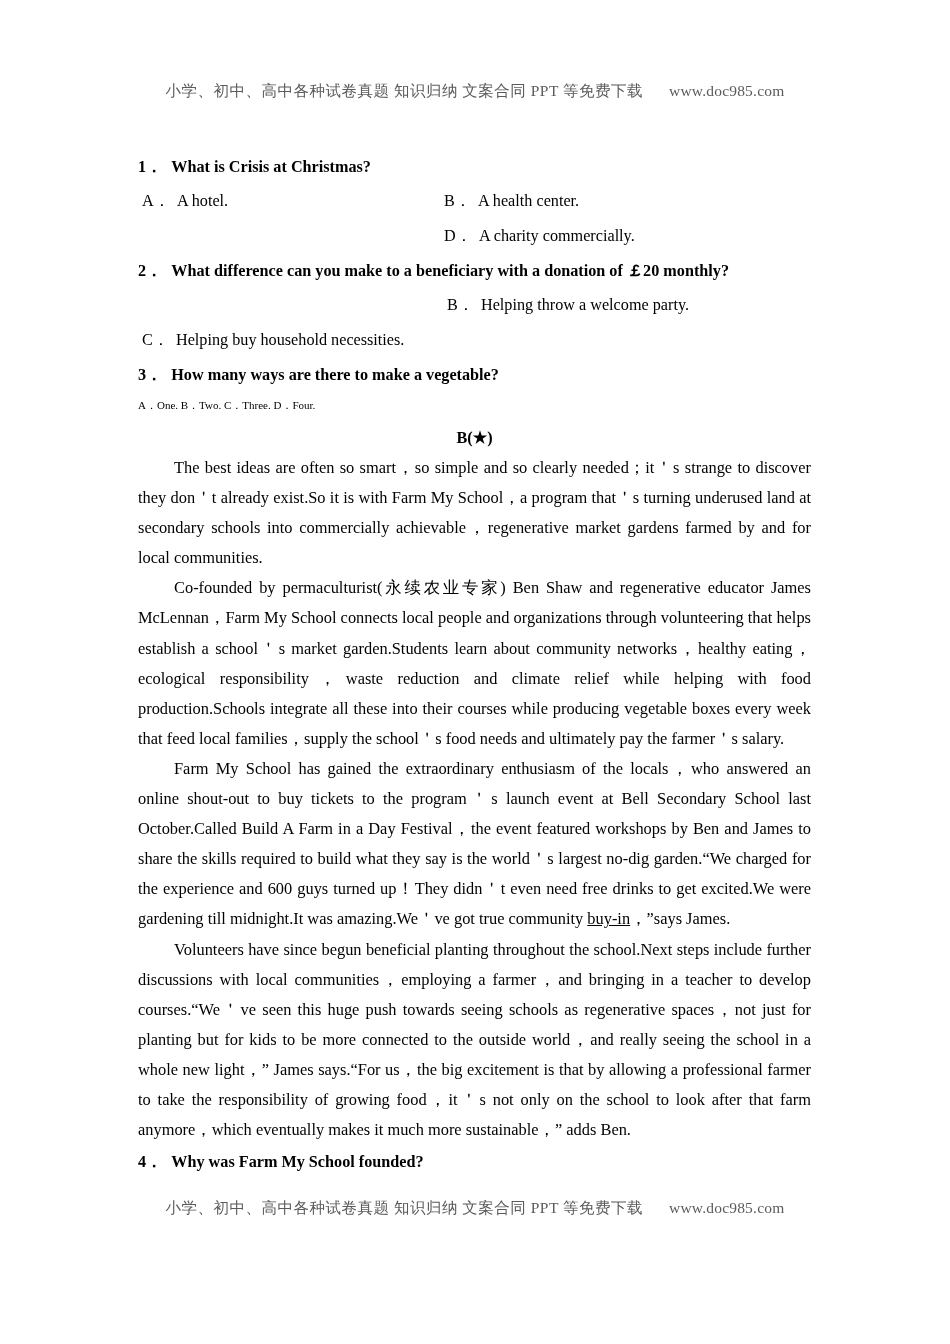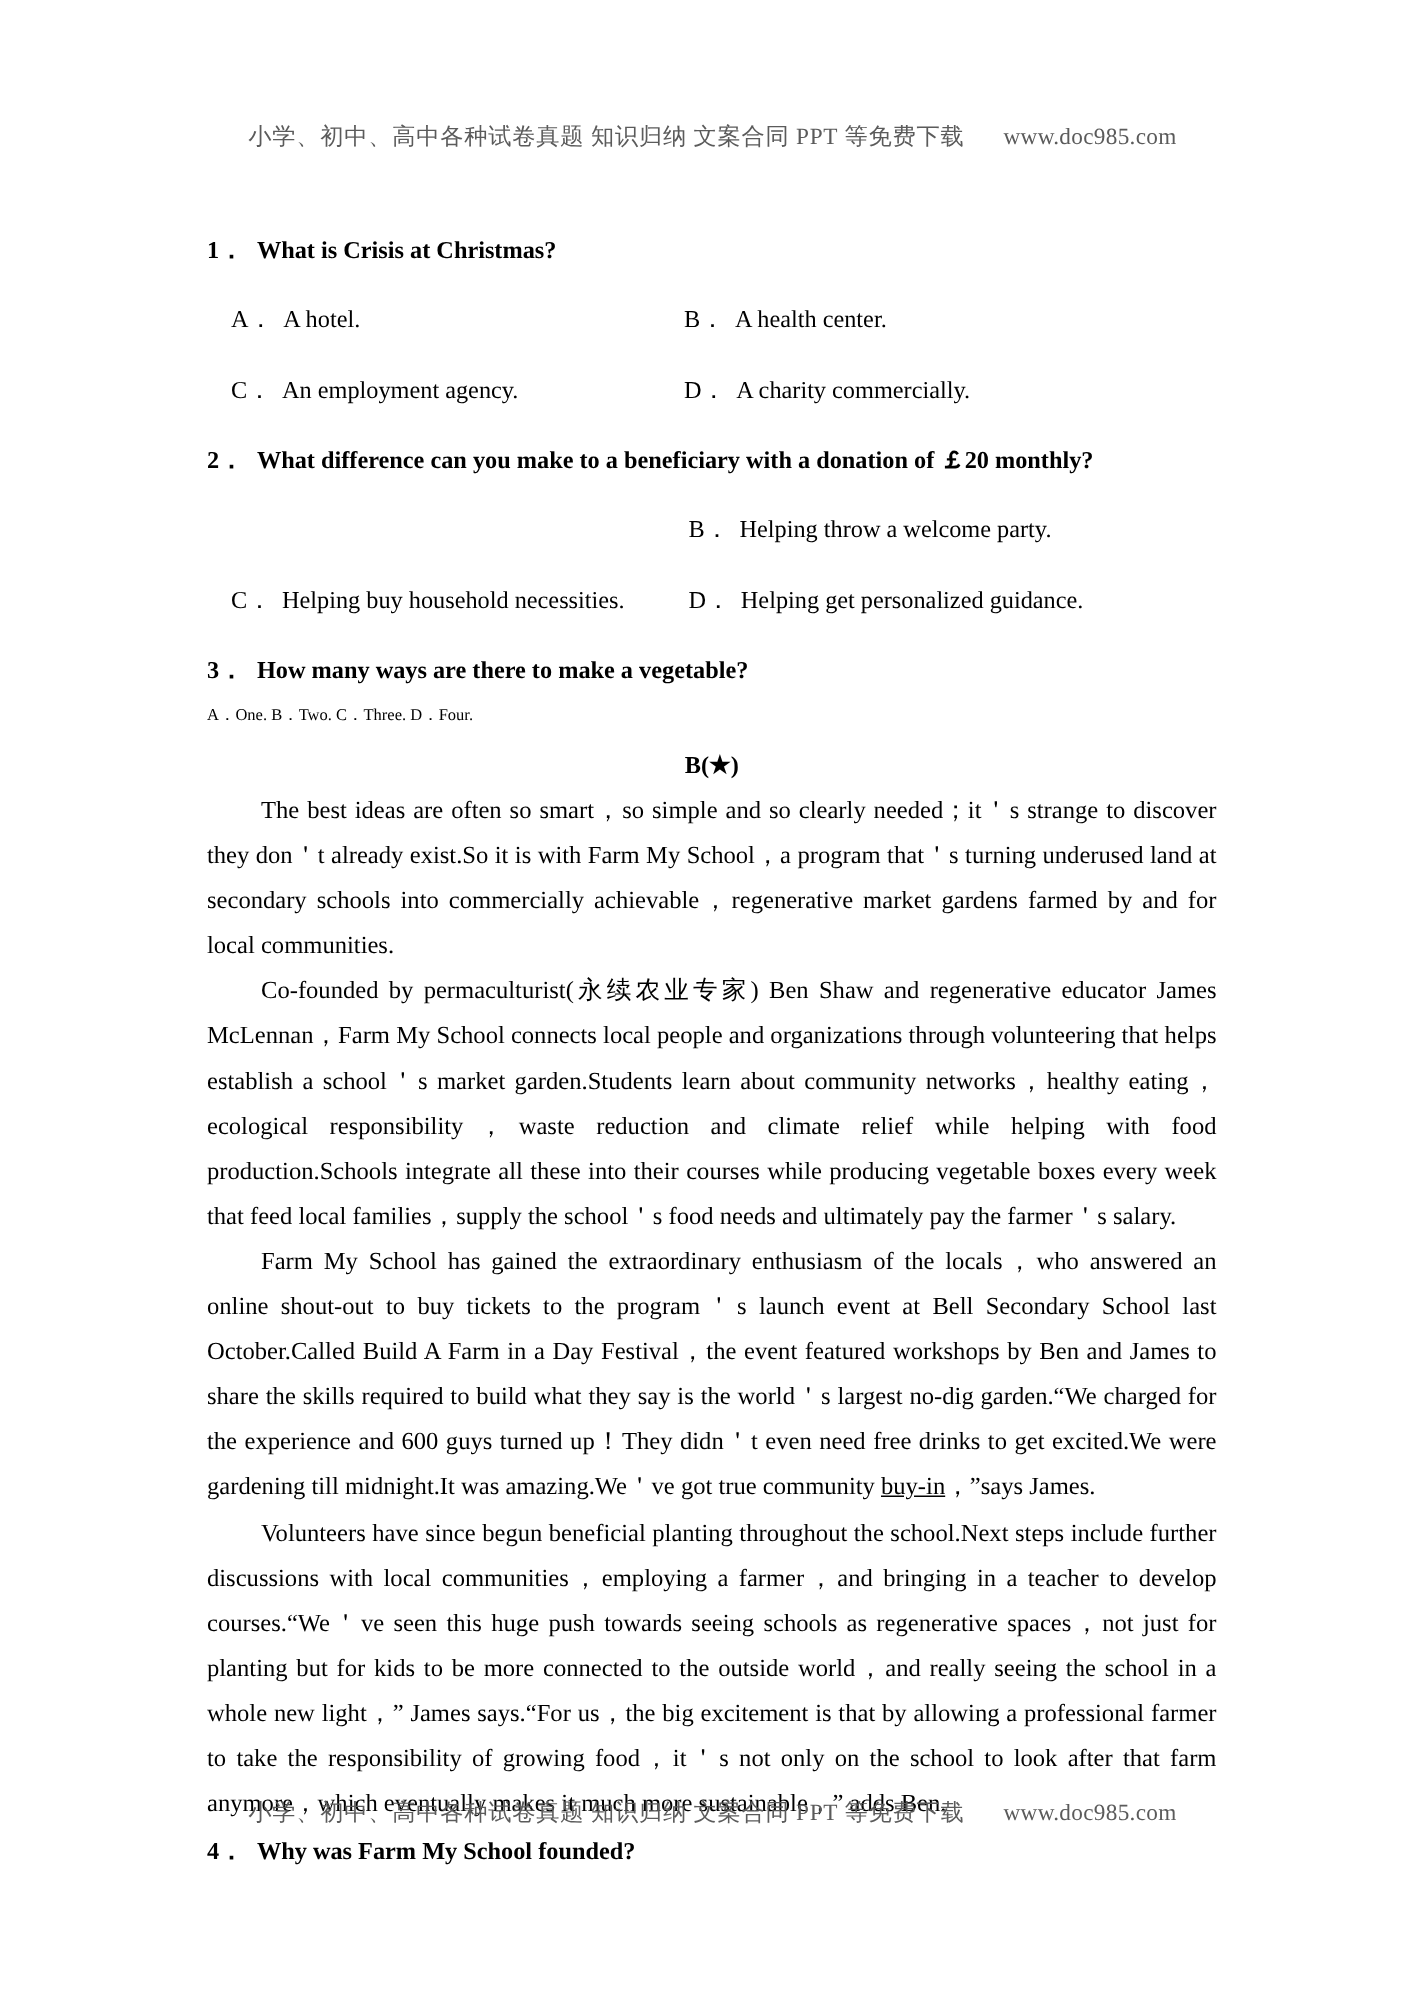--- a/index.html
+++ b/index.html
@@ -57,21 +57,21 @@
     white-space: nowrap;
   }
   .q-stem .qnum { letter-spacing: 0px; }
   .q-stem .stem-gap { display: inline-block; width: 9px; }
 
   .opt-row {
     position: relative;
     font-size: 16.2px;
     line-height: 31px;
     height: 31px;
-    margin: 16px;
+    margin: 4px;
     white-space: nowrap;
     font-family: Liberation Serif, serif;
   }
   .opt {
     position: absolute;
     top: 0;
     white-space: nowrap;
   }
   .opt .lbl { }
   .opt .lblgap { display: inline-block; width: 7px; }
@@ -122,35 +122,33 @@
 
     <div>
       <p class="q-stem"><span class="qnum">1．</span><span class="stem-gap"></span><span>What is Crisis at Christmas?</span></p>
 
       <div class="opt-row">
         <span class="opt opt-a"><span class="lbl">A．</span><span class="lblgap"></span><span>A hotel.</span></span>
         <span class="opt opt-b-q1"><span class="lbl">B．</span><span class="lblgap"></span><span>A health center.</span></span>
       </div>
 
       <div class="opt-row">
-        <span class="opt opt-a"><span class="lbl">C．</span><span class="lblgap"></span><span>An employment agency.</span></span>
         <span class="opt opt-b-q1"><span class="lbl">D．</span><span class="lblgap"></span><span>A charity commercially.</span></span>
       </div>
     </div>
 
     <div>
       <p class="q-stem"><span class="qnum">2．</span><span class="stem-gap"></span><span>What difference can you make to a beneficiary with a donation of ￡20 monthly?</span></p>
 
       <div class="opt-row">
         <span class="opt opt-b-q2"><span class="lbl">B．</span><span class="lblgap"></span><span>Helping throw a welcome party.</span></span>
       </div>
 
       <div class="opt-row">
         <span class="opt opt-a"><span class="lbl">C．</span><span class="lblgap"></span><span>Helping buy household necessities.</span></span>
-        <span class="opt opt-b-q2"><span class="lbl">D．</span><span class="lblgap"></span><span>Helping get personalized guidance.</span></span>
       </div>
     </div>
 
     <div>
       <p class="q-stem"><span class="qnum">3．</span><span class="stem-gap"></span><span>How many ways are there to make a vegetable?</span></p>
       <p class="opt-inline">A．One. B．Two. C．Three. D．Four.</p>
     </div>
 
     <p class="section-marker">B(★)</p>
 

